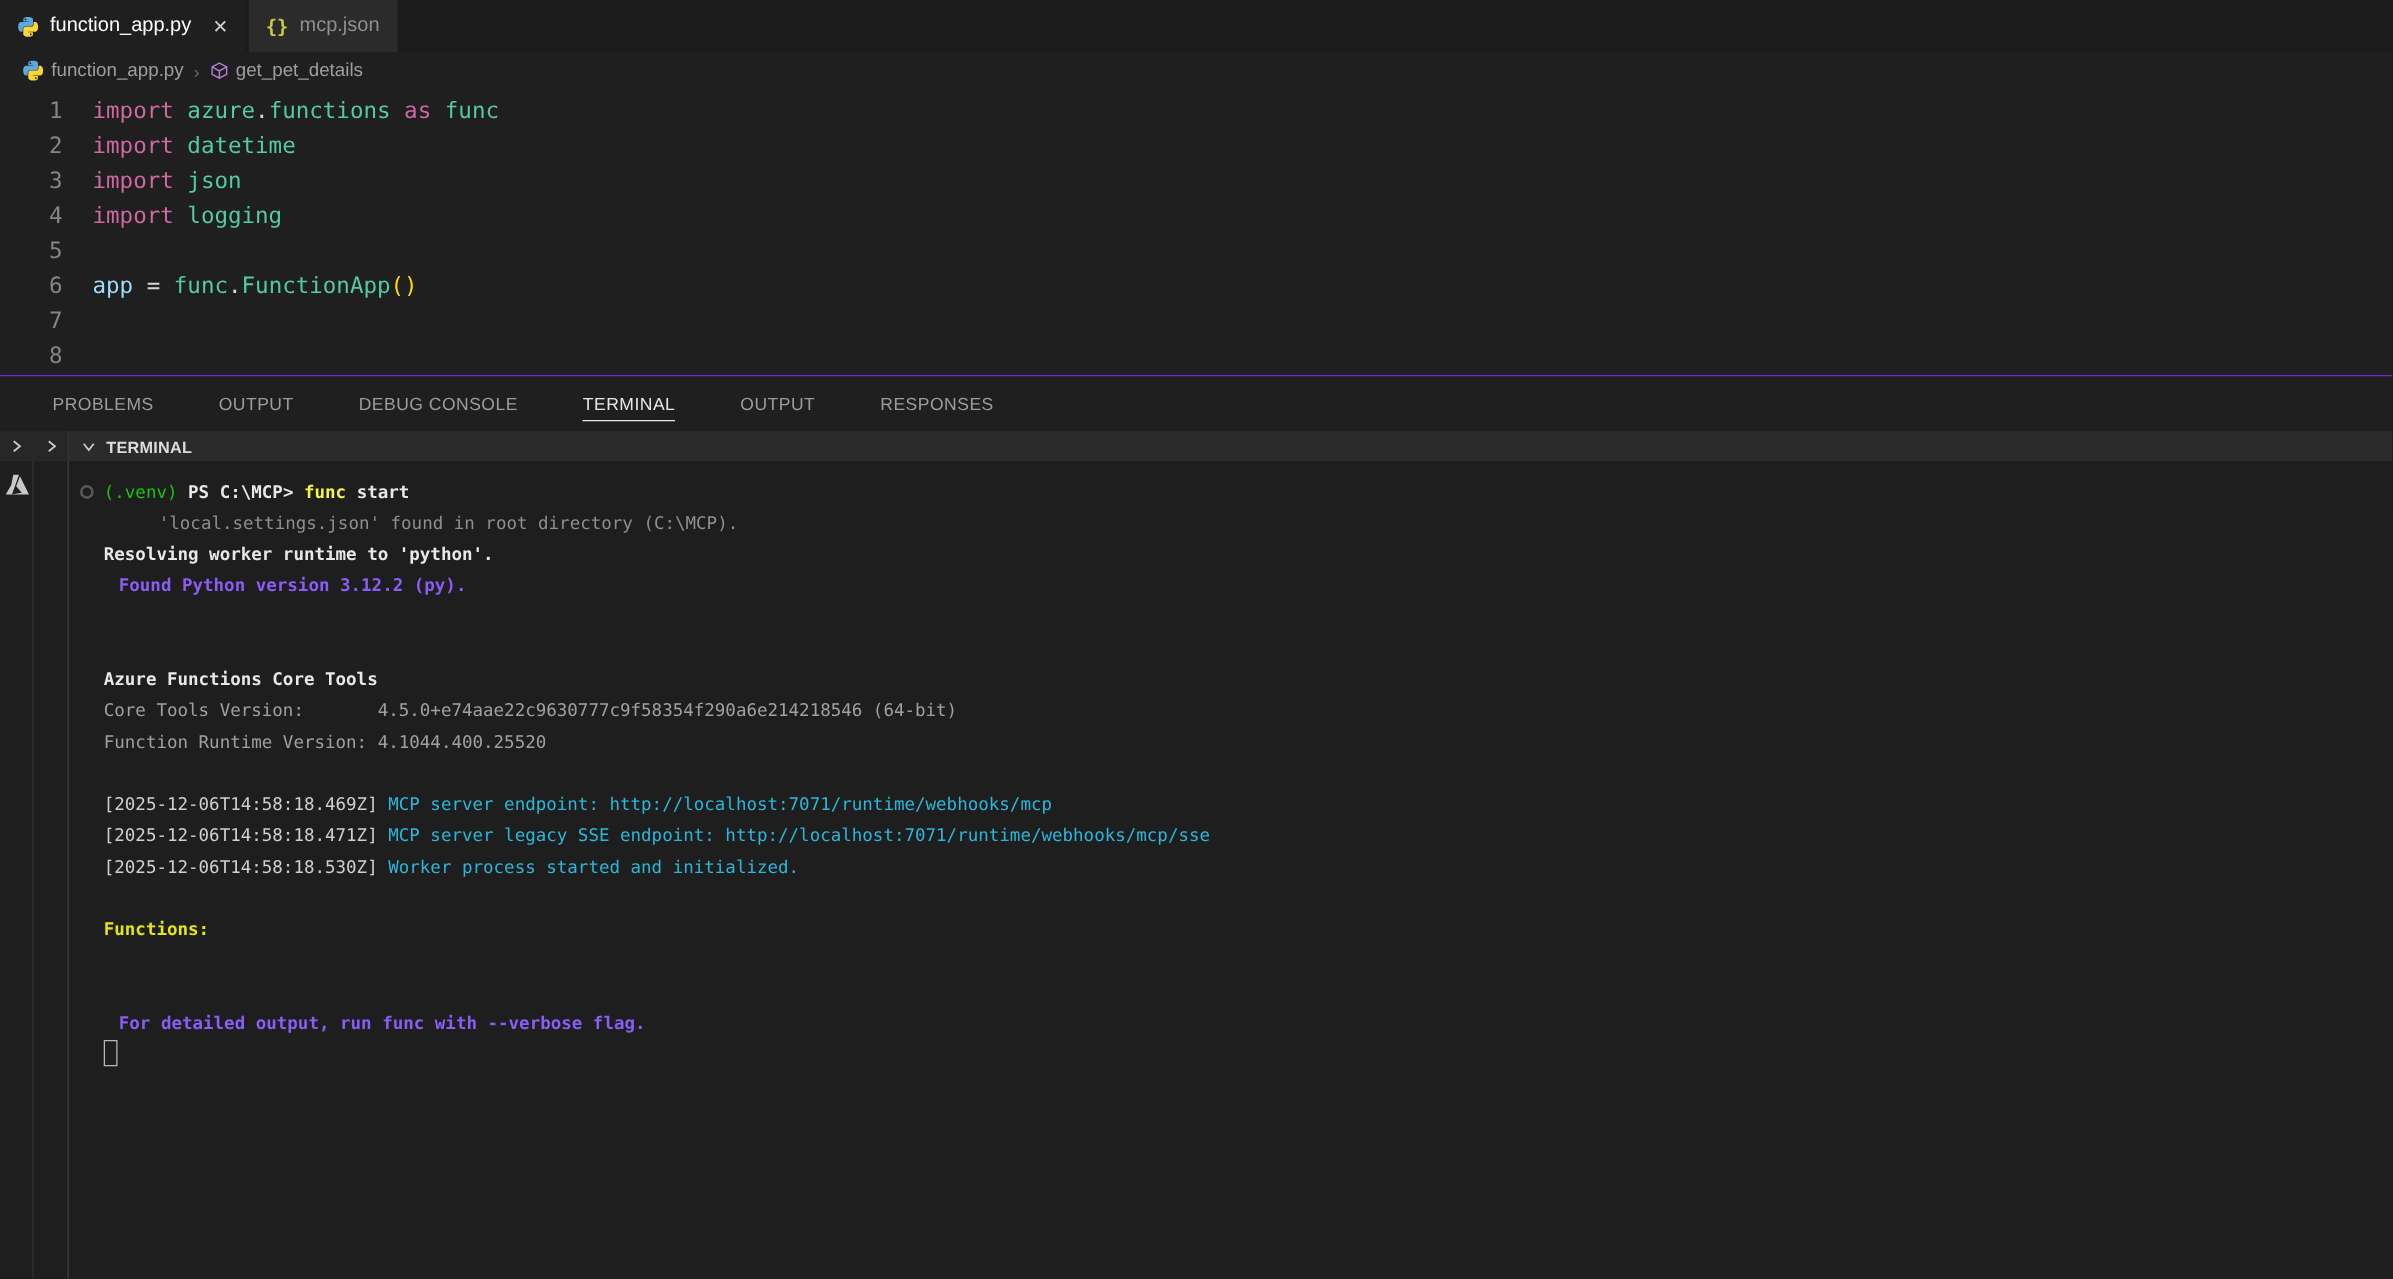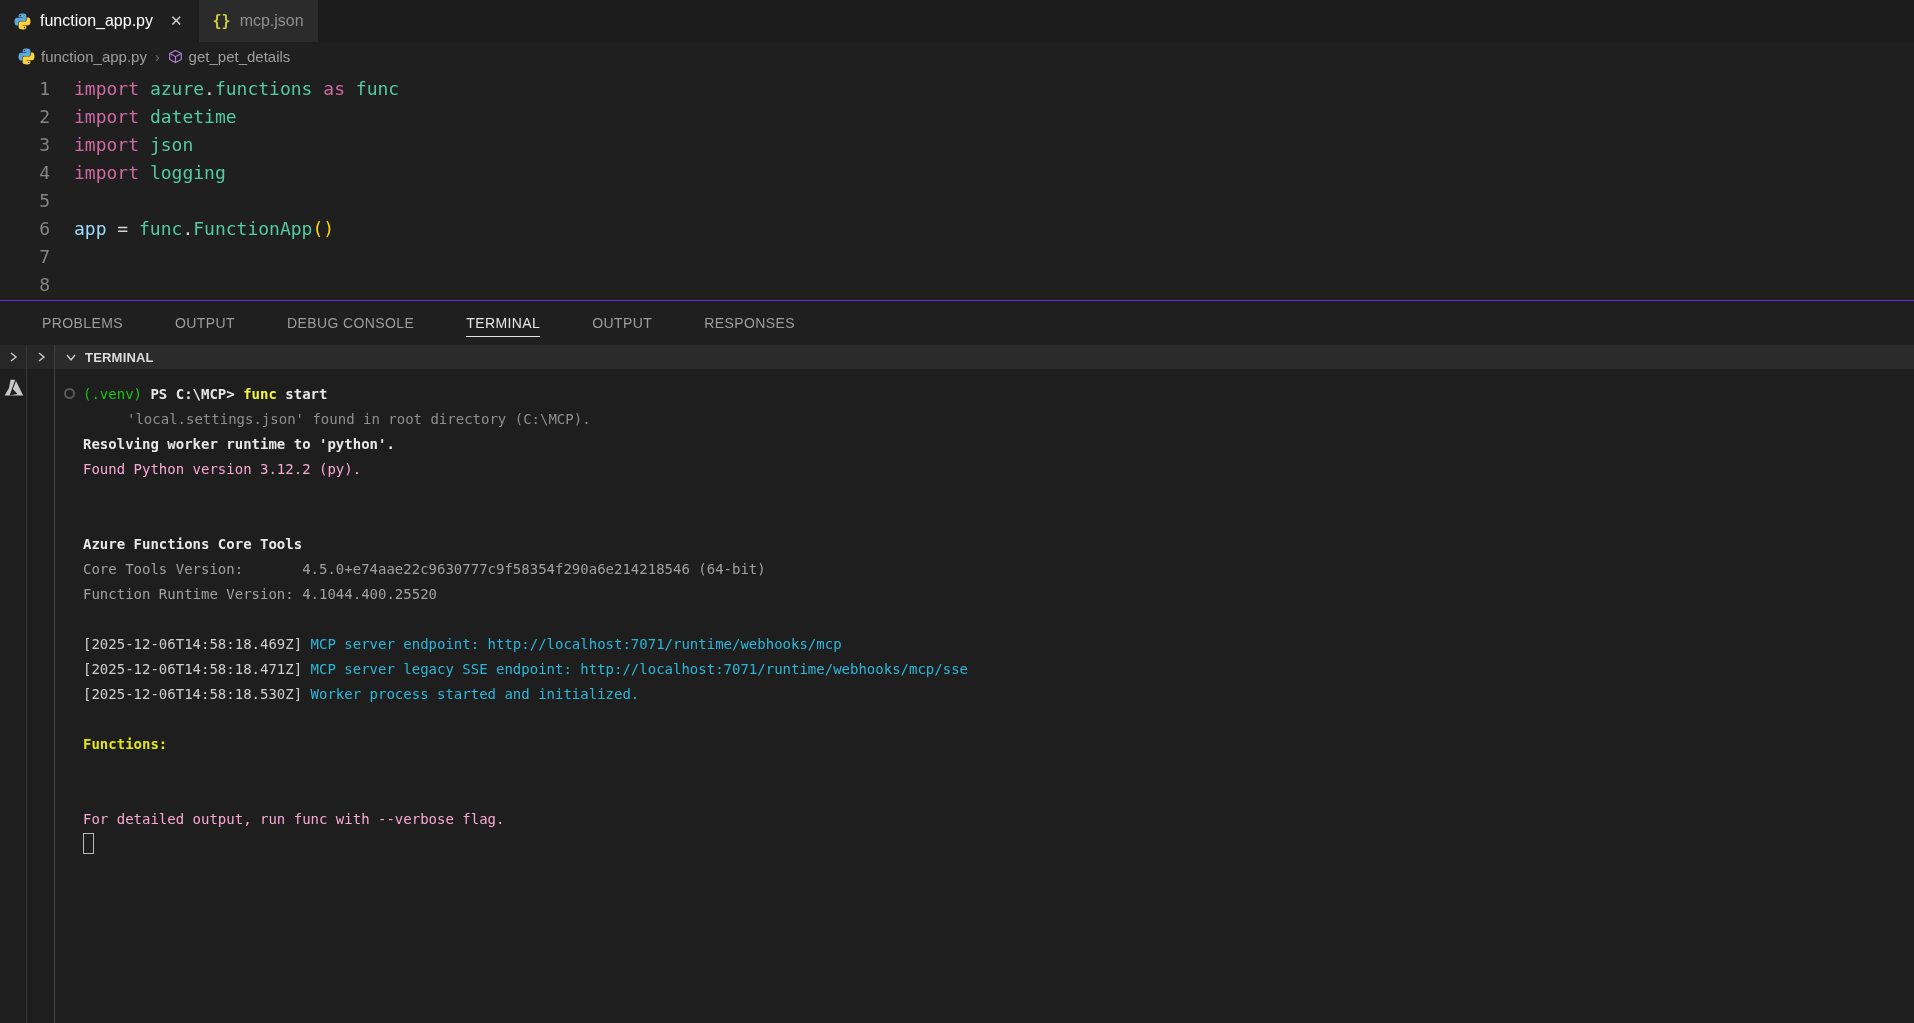--- a/index.html
+++ b/index.html
@@ -50,21 +50,21 @@
   .term-header .lbl { font-size:13px; font-weight:bold; color:#dcdcdc; letter-spacing:.2px; }
   .term-content { flex:1 1 auto; padding:13px 0 0 28px; overflow:hidden; }
   .term-line { position:relative; height:25px; line-height:25px; font-family:"DejaVu Sans Mono","Liberation Mono",monospace; font-size:14px; white-space:pre; }
   .cmd-circle { position:absolute; left:-19px; top:6px; width:11px; height:11px; border:2px solid #585858; border-radius:50%; }
   .t.green  { color:#16c60c; }
   .t.white  { color:#cfcfcf; }
   .t.whiteb { color:#e8e8e8; font-weight:bold; }
   .t.gray   { color:#8f8f8f;margin-left:44px; }
   .t.gray2  { color:#a0a0a0; }
   .t.cyan   { color:#29b8db; }
-  .t.cyanb  { color:#f9a8d4; font-weight:normal; }
+  .t.cyanb  { color:#8b5cf6; font-weight:bold;margin-left:12px; }
   .t.yellowb{ color:#e5e510; font-weight:bold; }
   .t.cmdy   { color:#f5f543; font-weight:bold; }
   .t.plain  { color:#cccccc; }
   .cursor-block { display:inline-block; width:11px; height:21px; border:1px solid #b9b9b9; vertical-align:middle; margin-top:-3px; }
 
   svg { display:block; }
 </style>
 </head>
 <body>
 

